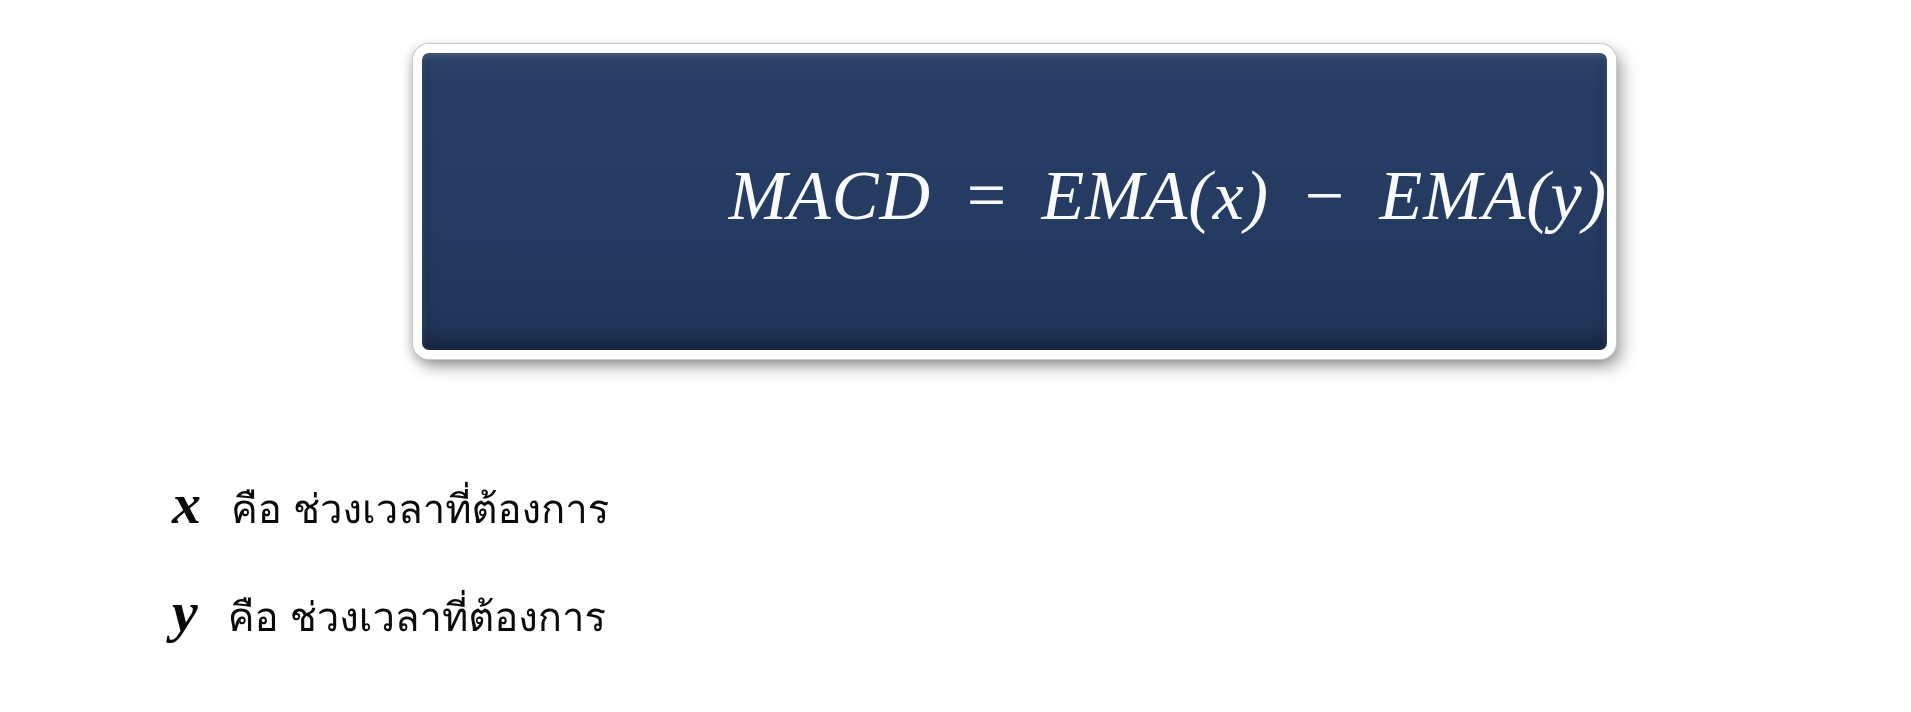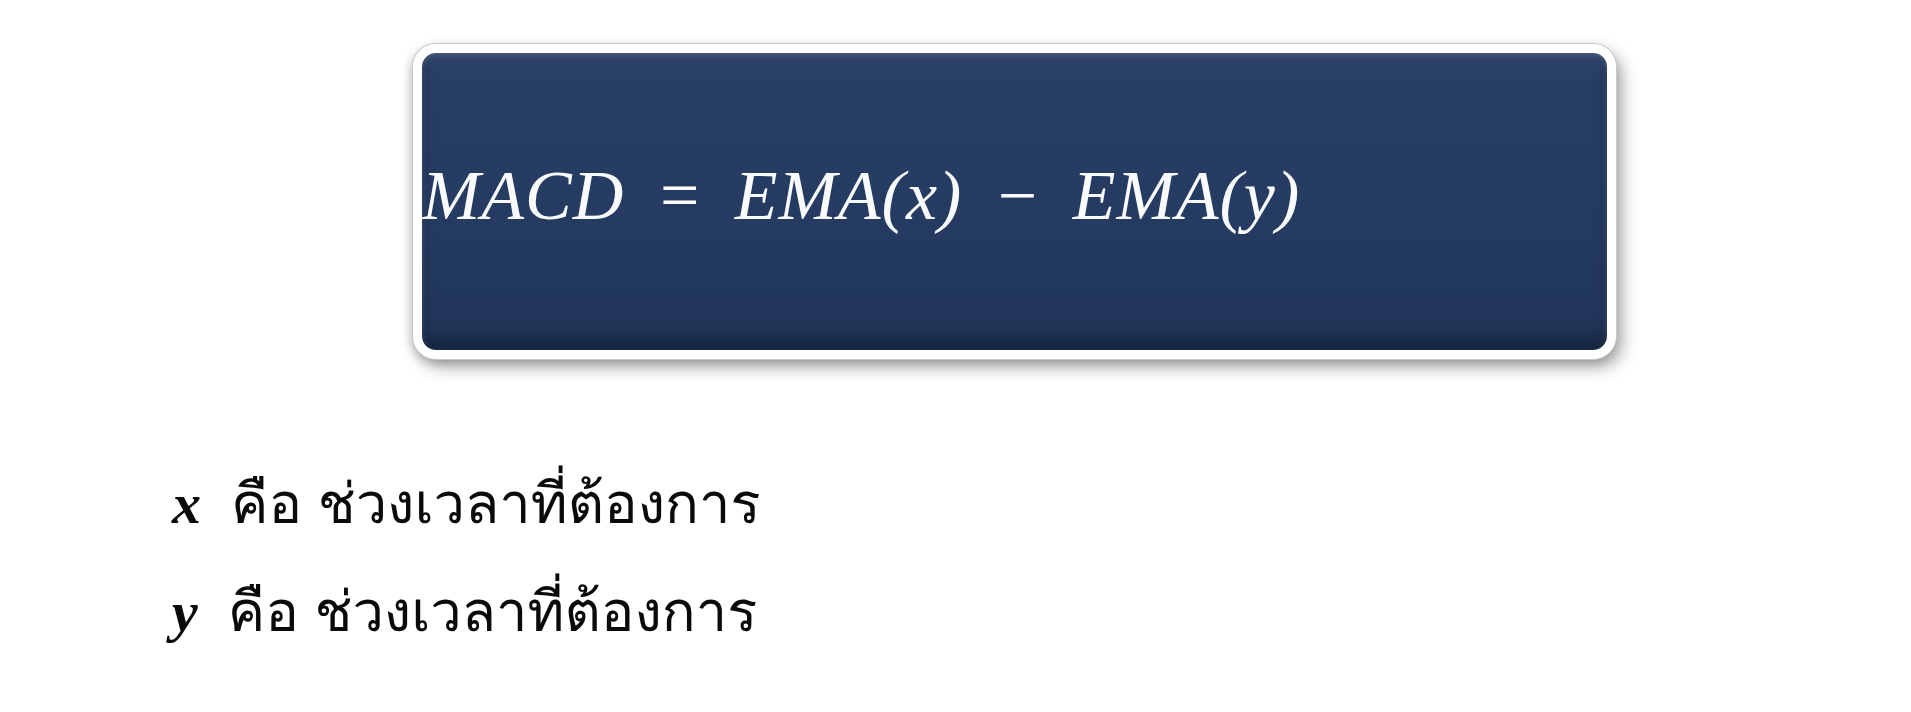--- a/index.html
+++ b/index.html
@@ -18,36 +18,36 @@
 
   
   .formula-card {
     position: absolute;
     left: 413px;
     top: 44px;
     width: 1203px;
     height: 315px;
     box-sizing: border-box;
     border: 9px solid #ffffff;
-    border-radius: 23px;
+    border-radius: 16px;
     background: linear-gradient(180deg,
                 #2e4469 0%,
                 #273d64 10%,
                 #253b62 55%,
                 #21365a 88%,
                 #1c3052 100%);
     box-shadow:
       0 0 0 1px #c9c9c9,
       6px 8px 16px rgba(0, 0, 0, 0.35),
       -3px 3px 10px rgba(0, 0, 0, 0.18),
       inset 0 2px 6px rgba(255, 255, 255, 0.16),
       inset 0 -9px 14px rgba(0, 0, 0, 0.28);
     display: flex;
     align-items: center;
-    justify-content: flex-start;
+    justify-content: flex-end;
   }
   .formula-text {
     font-family: "Liberation Serif", "DejaVu Serif", serif;
     font-style: italic;
     font-weight: 400;
     font-size: 70px;
     letter-spacing: 1px;
     word-spacing: 0.18em;
     color: #f8fafc;
     white-space: nowrap;
@@ -73,21 +73,21 @@
   }
   .definition-variable {
     font-family: "Liberation Serif", "DejaVu Serif", serif;
     font-style: italic;
     font-weight: 700;
     font-size: 58px;
     color: #0a0a0a;
   }
   .definition-description {
     font-family: "Liberation Sans", "DejaVu Sans", sans-serif;
-    font-size: 56px;
+    font-size: 40px;
     font-weight: 400;
     color: #0a0a0a;
   }
 </style>
 </head>
 <body>
 
 <div class="slide">
 
   <div class="formula-card">

